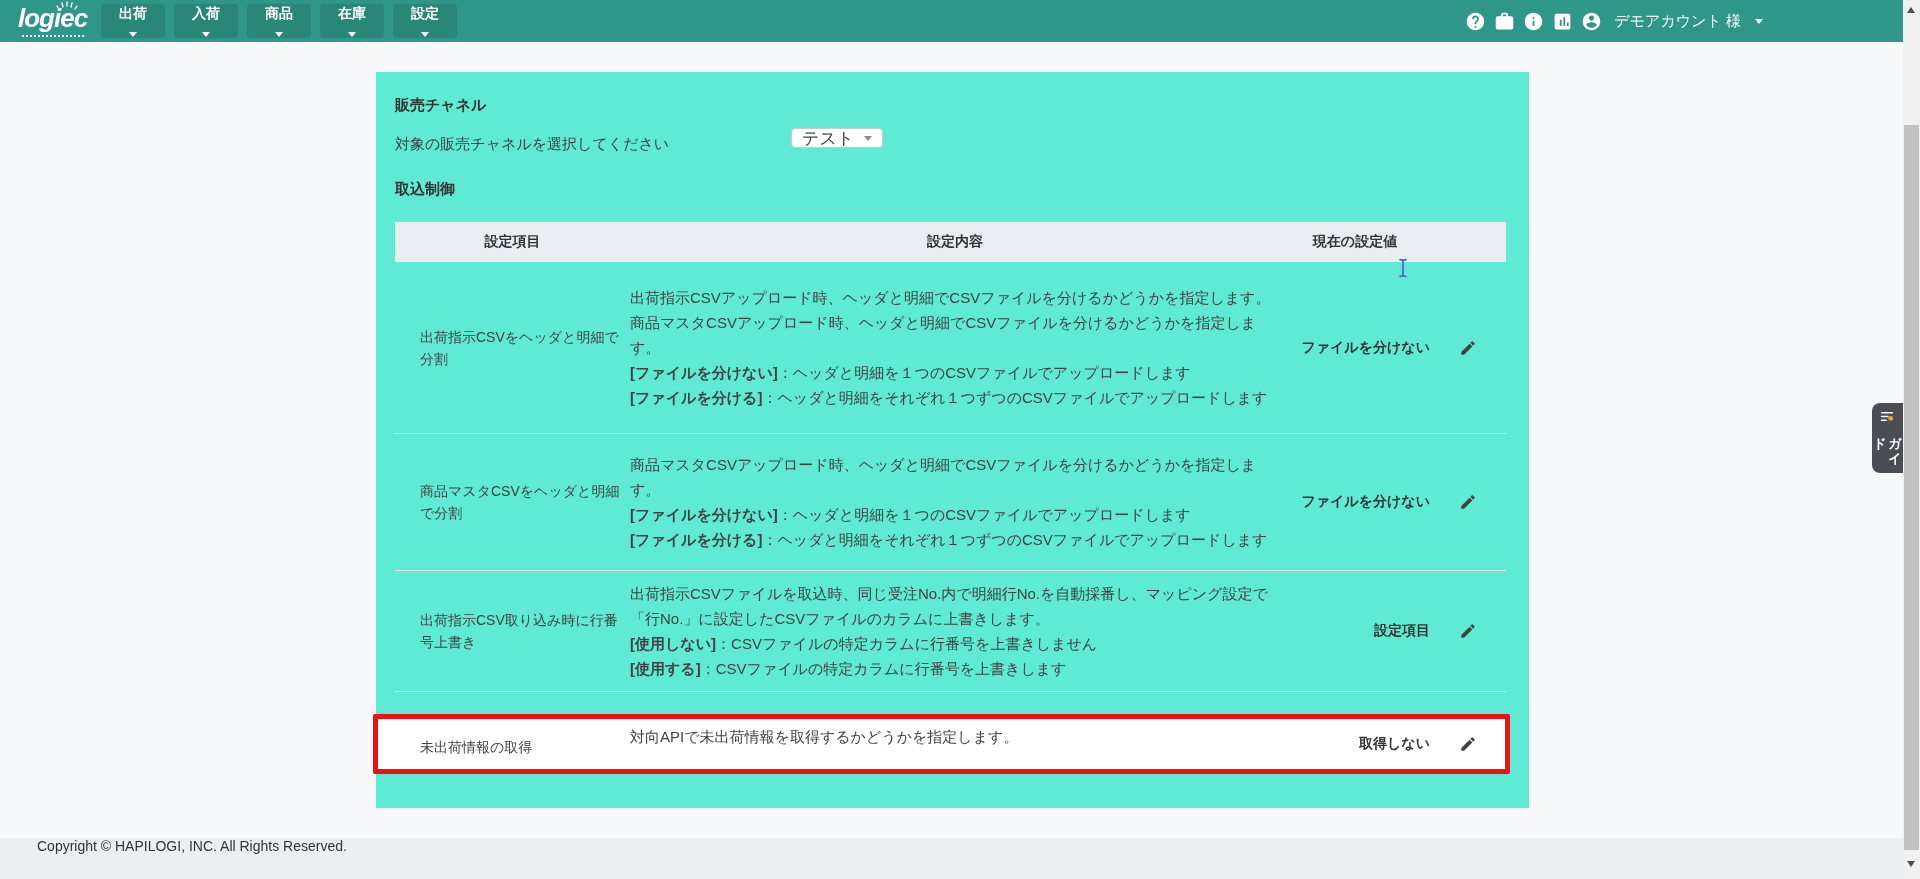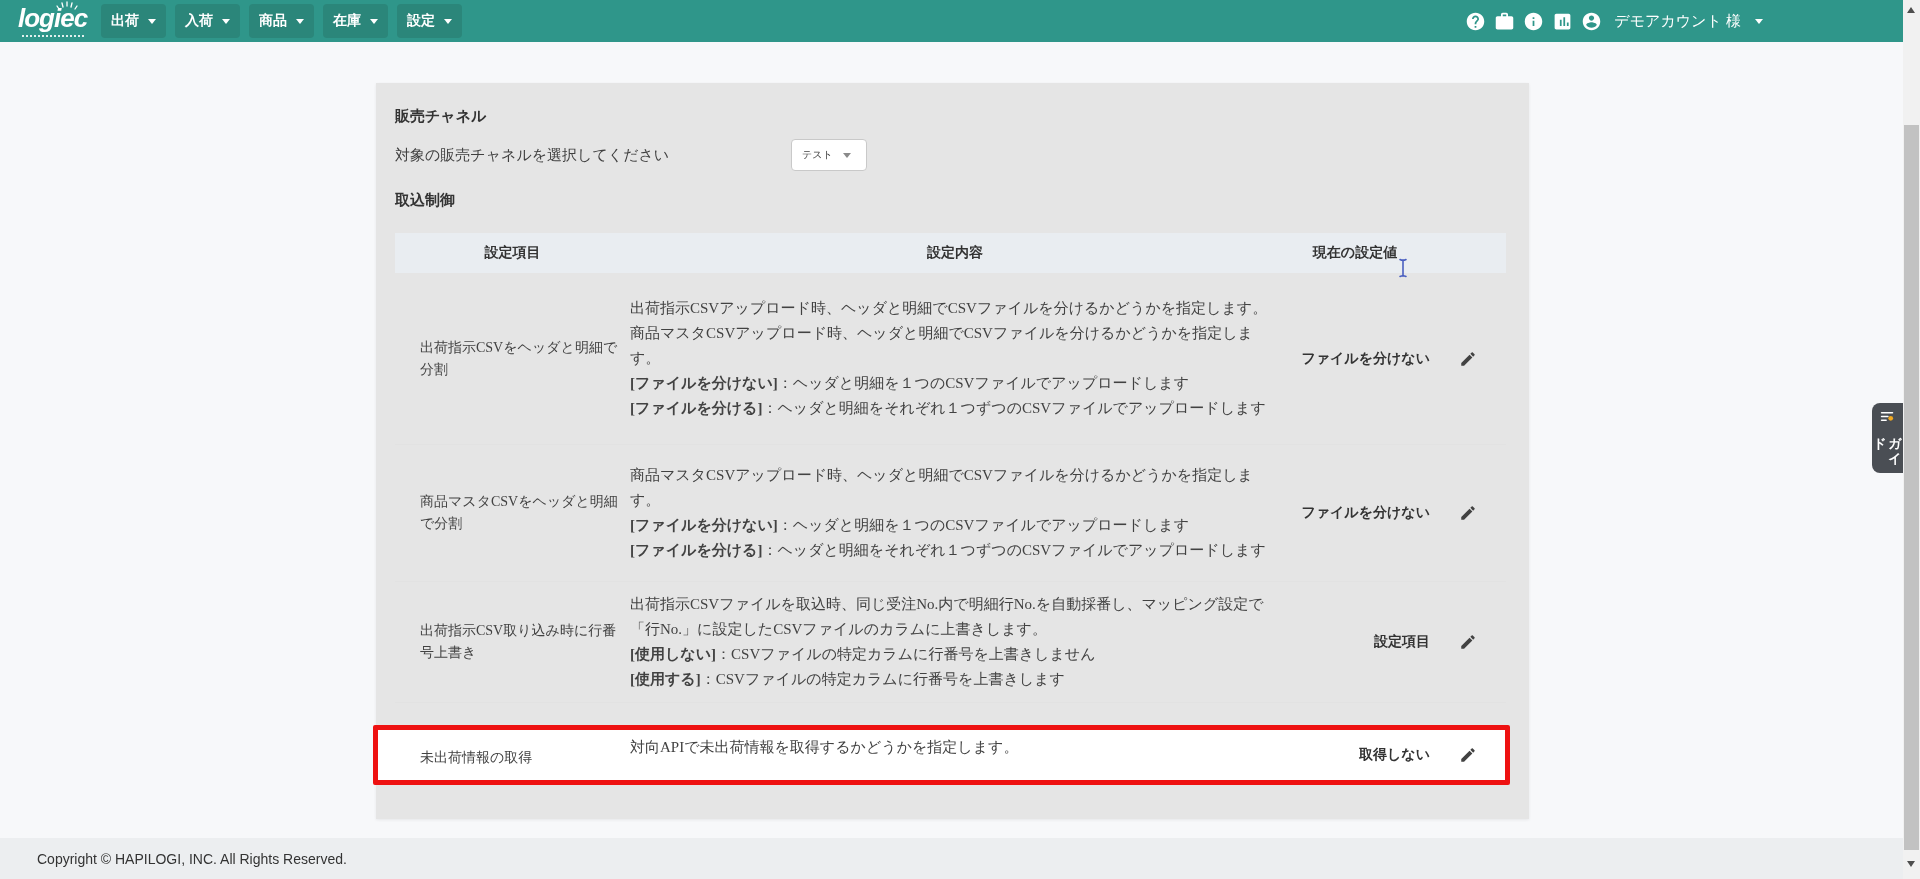--- a/index.html
+++ b/index.html
@@ -23,39 +23,40 @@
   .logo-tagline{
     position:absolute;left:8px;bottom:5px;width:62px;height:2px;opacity:.85;
     background:repeating-linear-gradient(90deg,#fff 0 2px,transparent 2px 4px);
   }
   .nav{display:flex;gap:9px;margin-left:9px;}
   .nav-btn{
     height:34px;min-width:64px;padding:0 10px;border:none;border-radius:4px;
     background:#2b867a;color:#fff;font-size:14px;font-weight:bold;
     display:flex;align-items:center;gap:9px;justify-content:center;cursor:pointer;
     font-family:inherit;
+    flex-direction:column;
   }
   .caret{width:0;height:0;border-left:4px solid transparent;border-right:4px solid transparent;border-top:5px solid currentColor;display:inline-block;}
   .user-area{position:absolute;right:140px;top:0;height:42px;display:flex;align-items:center;gap:8px;color:#fff;}
   .hicon{width:21px;height:21px;display:block;cursor:pointer;}
   .user-name{font-size:15px;margin-left:4px;white-space:nowrap;}
   .user-caret{margin-left:6px;}
   
   .card{
-    position:absolute;left:376px;top:83px;width:1153px;height:736px;
-    background:#e5e5e5;box-shadow:0 1px 3px rgba(0,0,0,.07);font-family:Liberation Serif, serif;
+    position:absolute;left:376px;top:72px;width:1153px;height:736px;
+    background:#5eead4;box-shadow:0 1px 3px rgba(0,0,0,.07);
   }
   .sec-title{margin:24px 0 0 19px;font-size:15px;line-height:18px;font-weight:bold;color:#333;}
   .sec-title.second{margin-top:20px;}
   .channel-row{position:relative;margin:14px 0 0 19px;height:32px;display:flex;align-items:center;}
   .channel-desc{font-size:15px;color:#3f3f3f;}
   .channel-select{
-    position:absolute;left:396px;top:0;height:32px;min-width:76px;padding:0 10px;
+    position:absolute;left:396px;top:0;height:20px;min-width:76px;padding:0 10px;
     background:#fff;border:1px solid #c9c9c9;border-radius:4px;
-    font-size:10px;color:#444;display:flex;align-items:center;gap:10px;cursor:pointer;font-family:inherit;
+    font-size:17px;color:#444;display:flex;align-items:center;gap:10px;cursor:pointer;font-family:inherit;
   }
   .channel-select .caret{color:#8a8a8a;}
   
   .table{margin:24px 0 0 19px;width:1111px;}
   .thead,.trow,.hl-grid{display:grid;grid-template-columns:235px 650px 150px 76px;}
   .thead{height:40px;background:#e9edf1;align-items:center;}
   .th{font-size:14px;font-weight:bold;color:#333;text-align:center;}
   .trow{align-items:center;border-bottom:1px solid #e2e2e2;}
   .trow.r0{height:171px;}
   .trow.r1{height:136px;}
@@ -82,21 +83,21 @@
     background:#4a4e54;border-radius:8px 0 0 8px;cursor:pointer;
     display:flex;flex-direction:column;align-items:center;padding-top:8px;box-sizing:border-box;
   }
   .guide-label{
     color:#fff;font-size:13px;font-weight:bold;letter-spacing:2px;margin-top:4px;
     writing-mode:vertical-rl;text-orientation:upright;line-height:15px;
   }
   
   .footer{
     position:absolute;left:0;top:838px;width:1903px;height:41px;
-    background:#eceef0;display:flex;align-items:center;
+    background:#eceef0;display:flex;align-items:flex-start;
   }
   .copyright{margin-left:37px;font-size:14px;color:#333;}
   
   .scrollbar{position:absolute;right:0;top:0;width:17px;height:879px;background:#f1f1f1;}
   .sb-arrow{position:absolute;left:4px;width:0;height:0;border-left:4px solid transparent;border-right:4px solid transparent;}
   .sb-arrow.up{top:7px;border-bottom:6px solid #4e4e4e;}
   .sb-arrow.down{top:861px;border-top:6px solid #4e4e4e;}
   .sb-thumb{position:absolute;left:1px;top:125px;width:15px;height:725px;background:#c2c2c2;}
   
   .ibeam{position:absolute;left:1398px;top:258px;}

